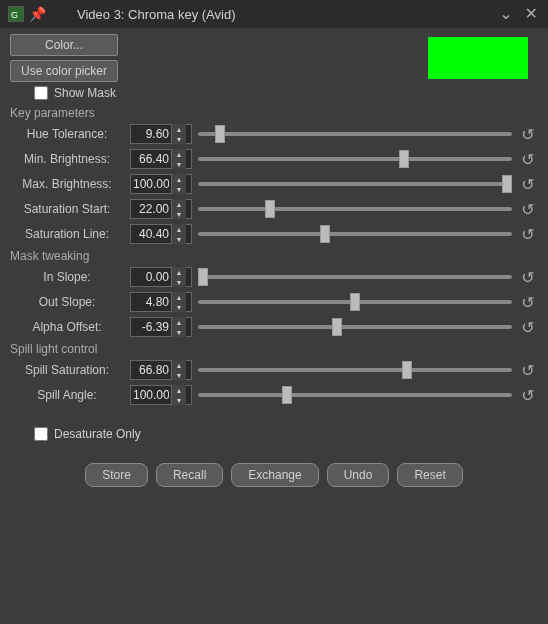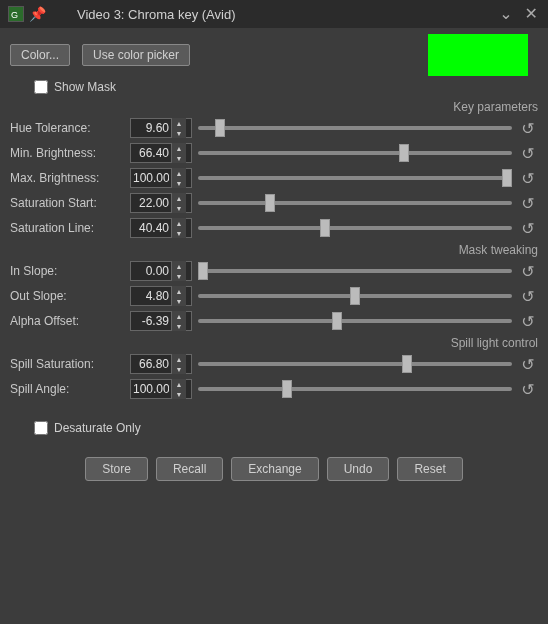--- a/index.html
+++ b/index.html
@@ -65,22 +65,22 @@
       justify-content: space-between;
       margin-bottom: 4px;
     }
     .color-swatch {
       width: 100px;
       height: 42px;
       background: #00ff00;
     }
     .color-btn-group {
       display: flex;
-      flex-direction: row;
-      gap: 12px;
+      flex-direction: column;
+      gap: 4px;
     }
     .btn {
       background: #5a5a5a;
       border: 1px solid #888;
       color: #d0d0d0;
       padding: 3px 10px;
       cursor: pointer;
       font-size: 12px;
       border-radius: 2px;
     }
@@ -90,34 +90,34 @@
       gap: 6px;
       margin-bottom: 6px;
       padding-left: 24px;
     }
     input[type="checkbox"] {
       width: 14px;
       height: 14px;
       accent-color: #888;
     }
     .param-section-label {
-      text-align: right;
+      text-align: left;
       color: #aaa;
       font-size: 12px;
       margin: 4px 0 3px 0;
     }
     .param-row {
       display: flex;
       align-items: center;
       margin-bottom: 3px;
       height: 22px;
     }
     .param-label {
       width: 120px;
-      text-align: left;
+      text-align: center;
       padding-right: 6px;
       color: #c8c8c8;
       font-size: 12px;
       flex-shrink: 0;
     }
     .param-input-wrap {
       display: flex;
       align-items: center;
       background: #2a2a2a;
       border: 1px solid #666;
@@ -197,21 +197,21 @@
       justify-content: center;
       padding: 10px 10px 6px 10px;
     }
     .footer-btn {
       background: #5a5a5a;
       border: 1px solid #888;
       color: #d0d0d0;
       padding: 4px 16px;
       cursor: pointer;
       font-size: 12px;
-      border-radius: 3px;
+      border-radius: 8px;
       min-width: 60px;
     }
   </style>
 </head>
 <body>
 
 <div class="title-bar">
   <div class="title-bar-left">
     <div class="title-bar-icon">
       <svg width="14" height="14" viewBox="0 0 14 14">

